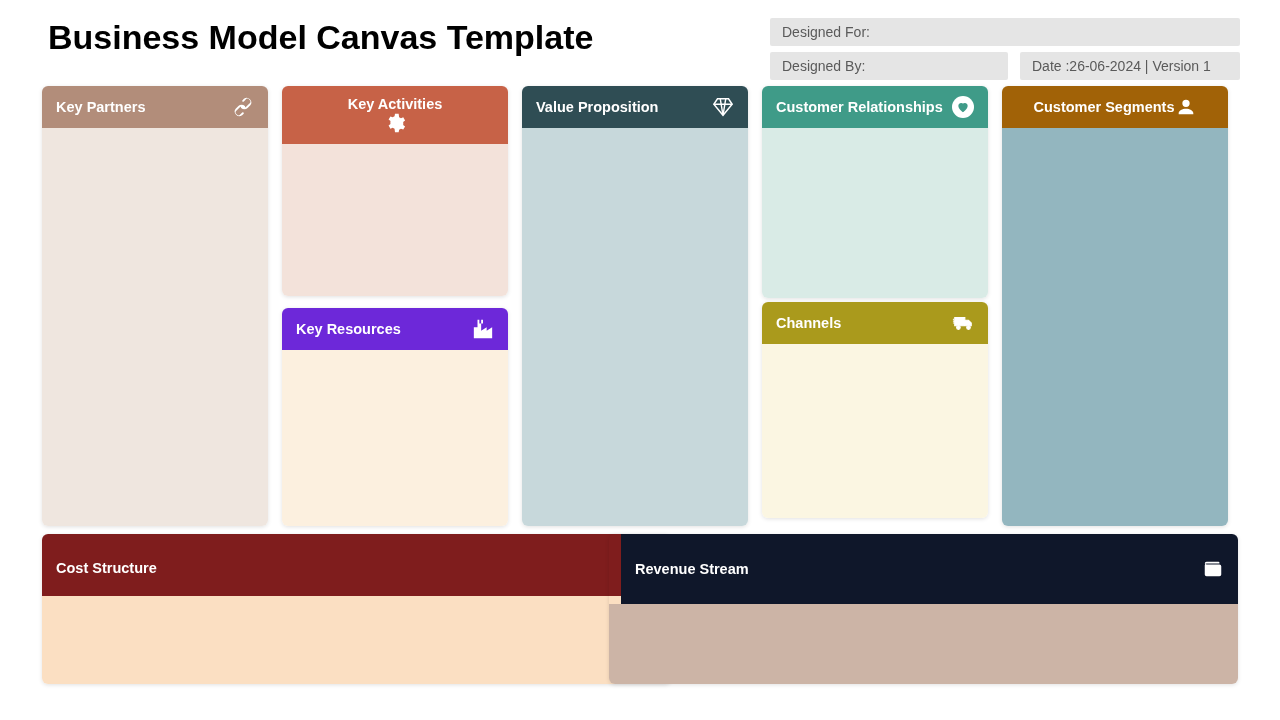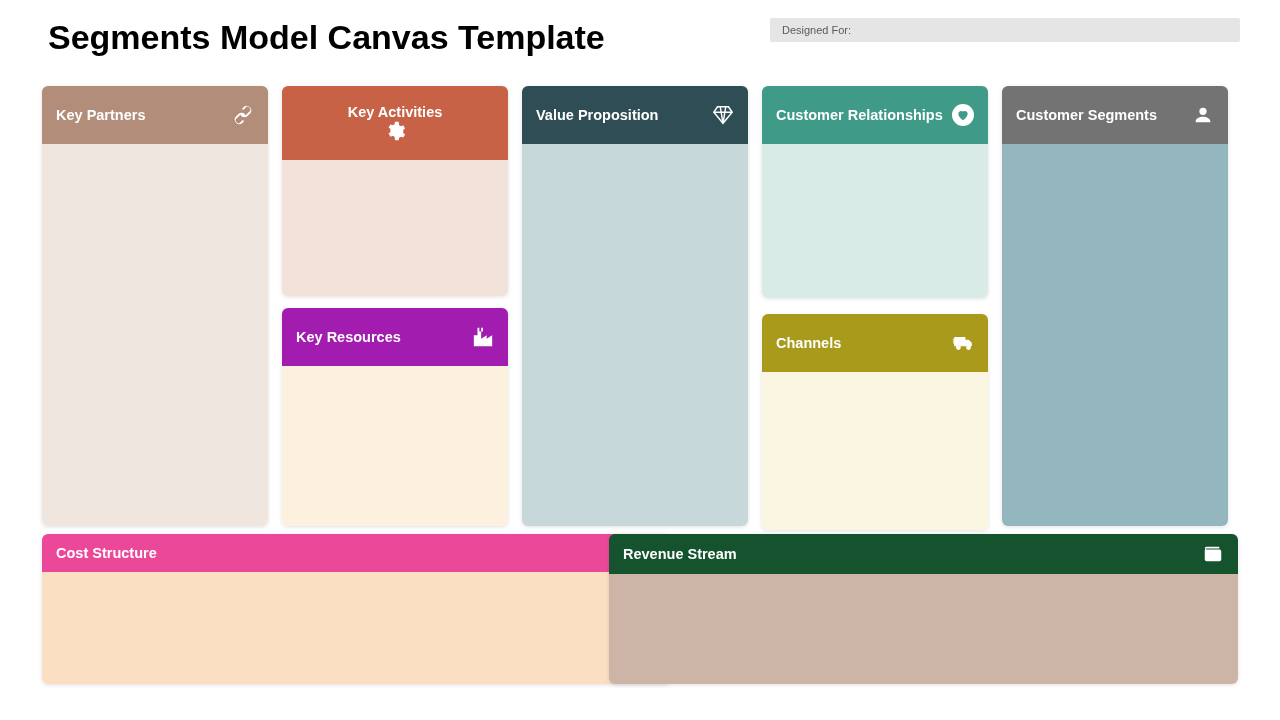--- a/index.html
+++ b/index.html
@@ -28,21 +28,21 @@
     gap: 6px;
     min-width: 470px;
   }
   .meta-row {
     display: flex;
     gap: 12px;
   }
   .meta-box {
     background: #e5e5e5;
     color: #5a5a5a;
-    font-size: 11px;
+    font-size: 14px;
     padding: 6px 12px;
     border-radius: 2px;
   }
   .meta-wide { flex: 1; }
   .meta-small { width: 220px; }
 
   .canvas {
     position: absolute;
     left: 42px;
     right: 42px;
@@ -54,21 +54,21 @@
     border-radius: 6px;
     box-shadow: 0 1px 4px rgba(0,0,0,.12);
     overflow: hidden;
     display: flex;
     flex-direction: column;
   }
   .block-head {
     display: flex;
     align-items: center;
     justify-content: space-between;
-    padding: 18px 14px;
+    padding: 10px 14px;
     color: #fff;
     font-weight: 700;
     font-size: 14.5px;
   }
   .block-body { flex: 1; }
   .icon { width: 22px; height: 22px; fill: #fff; display: inline-block; }
   .icon svg { width: 100%; height: 100%; display: block; }
 
   
   
@@ -76,66 +76,70 @@
     --colw: 226px;
     --gap: 14px;
     --rowTopH: 440px;
     --splitGap: 12px;
   }
   .kp { left:0; top:0; width:var(--colw); height:var(--rowTopH); }
   .ka { left:calc(var(--colw) + var(--gap)); top:0; width:var(--colw); height:210px; }
   .kr { left:calc(var(--colw) + var(--gap)); top:222px; width:var(--colw); height:218px; }
   .vp { left:calc((var(--colw) + var(--gap))*2); top:0; width:var(--colw); height:var(--rowTopH); }
   .cr { left:calc((var(--colw) + var(--gap))*3); top:0; width:var(--colw); height:212px;justify-content:flex-end; }
-  .ch { left:calc((var(--colw) + var(--gap))*3); top:228px; width:var(--colw); height:216px; }
+  .ch { left:calc((var(--colw) + var(--gap))*3); top:216px; width:var(--colw); height:216px; }
   .cs { left:calc((var(--colw) + var(--gap))*4); top:0; width:var(--colw); height:var(--rowTopH); }
 
   .cost { left:0; top:calc(var(--rowTopH) + 8px); width:calc(var(--colw)*2 + var(--gap) + var(--colw)/2 + 50px); height:150px; }
   .rev  { right:0; top:calc(var(--rowTopH) + 8px); width:calc(var(--colw)*2 + var(--gap) + var(--colw)/2 + 50px); height:150px; }
 
   
   .kp .block-head { background:#b28d7a; }
   .kp .block-body { background:#efe6df; }
 
   .ka .block-head { background:#c76247;flex-direction:column; }
   .ka .block-body { background:#f3e2da; }
 
-  .kr .block-head { background:#a21caf; }
+  .kr .block-head { background:#6d28d9; }
   .kr .block-body { background:#fcf0df; }
 
   .vp .block-head { background:#2f4d54;justify-content:space-between; }
   .vp .block-body { background:#c7d8db; }
 
   .cr .block-head { background:#3f9b88; }
   .cr .block-body { background:#d9ebe6; }
 
   .ch .block-head { background:#aa9a1c; }
   .ch .block-body { background:#fbf6e2; }
 
-  .cs .block-head { background:#737373; }
+  .cs .block-head { background:#a16207;justify-content:center; }
   .cs .block-body { background:#93b6bf; }
 
-  .cost .block-head { background:#ec4899; padding:8px 14px; }
+  .cost .block-head { background:#7f1d1d; padding:20px 14px;align-items:flex-end; }
   .cost .block-body { background:#fbdfc2; }
 
-  .rev .block-head { background:#14532d; padding:9px 14px; }
+  .rev .block-head { background:#0f172a; padding:24px 14px;margin-left:12px; }
   .rev .block-body { background:#ccb4a6; }
 
   .circle-icon {
     width:22px;height:22px;border-radius:50%;background:#fff;display:flex;align-items:center;justify-content:center;
   }
   .circle-icon svg { width:14px;height:14px;fill:#3f9b88; }
 </style>
 </head>
 <body>
 
 <div class="header-row">
-  <div class="title">Segments Model Canvas Template</div>
+  <div class="title">Business Model Canvas Template</div>
   <div class="meta-col">
     <div class="meta-box meta-wide">Designed For:</div>
+    <div class="meta-row">
+      <div class="meta-box meta-wide" style="flex:1">Designed By:</div>
+      <div class="meta-box meta-small">Date :26-06-2024 | Version 1</div>
+    </div>
   </div>
 </div>
 
 <div class="canvas">
 
   <div class="block kp">
     <div class="block-head">
       <span>Key Partners</span>
       <span class="icon">
         <svg viewBox="0 0 24 24">

